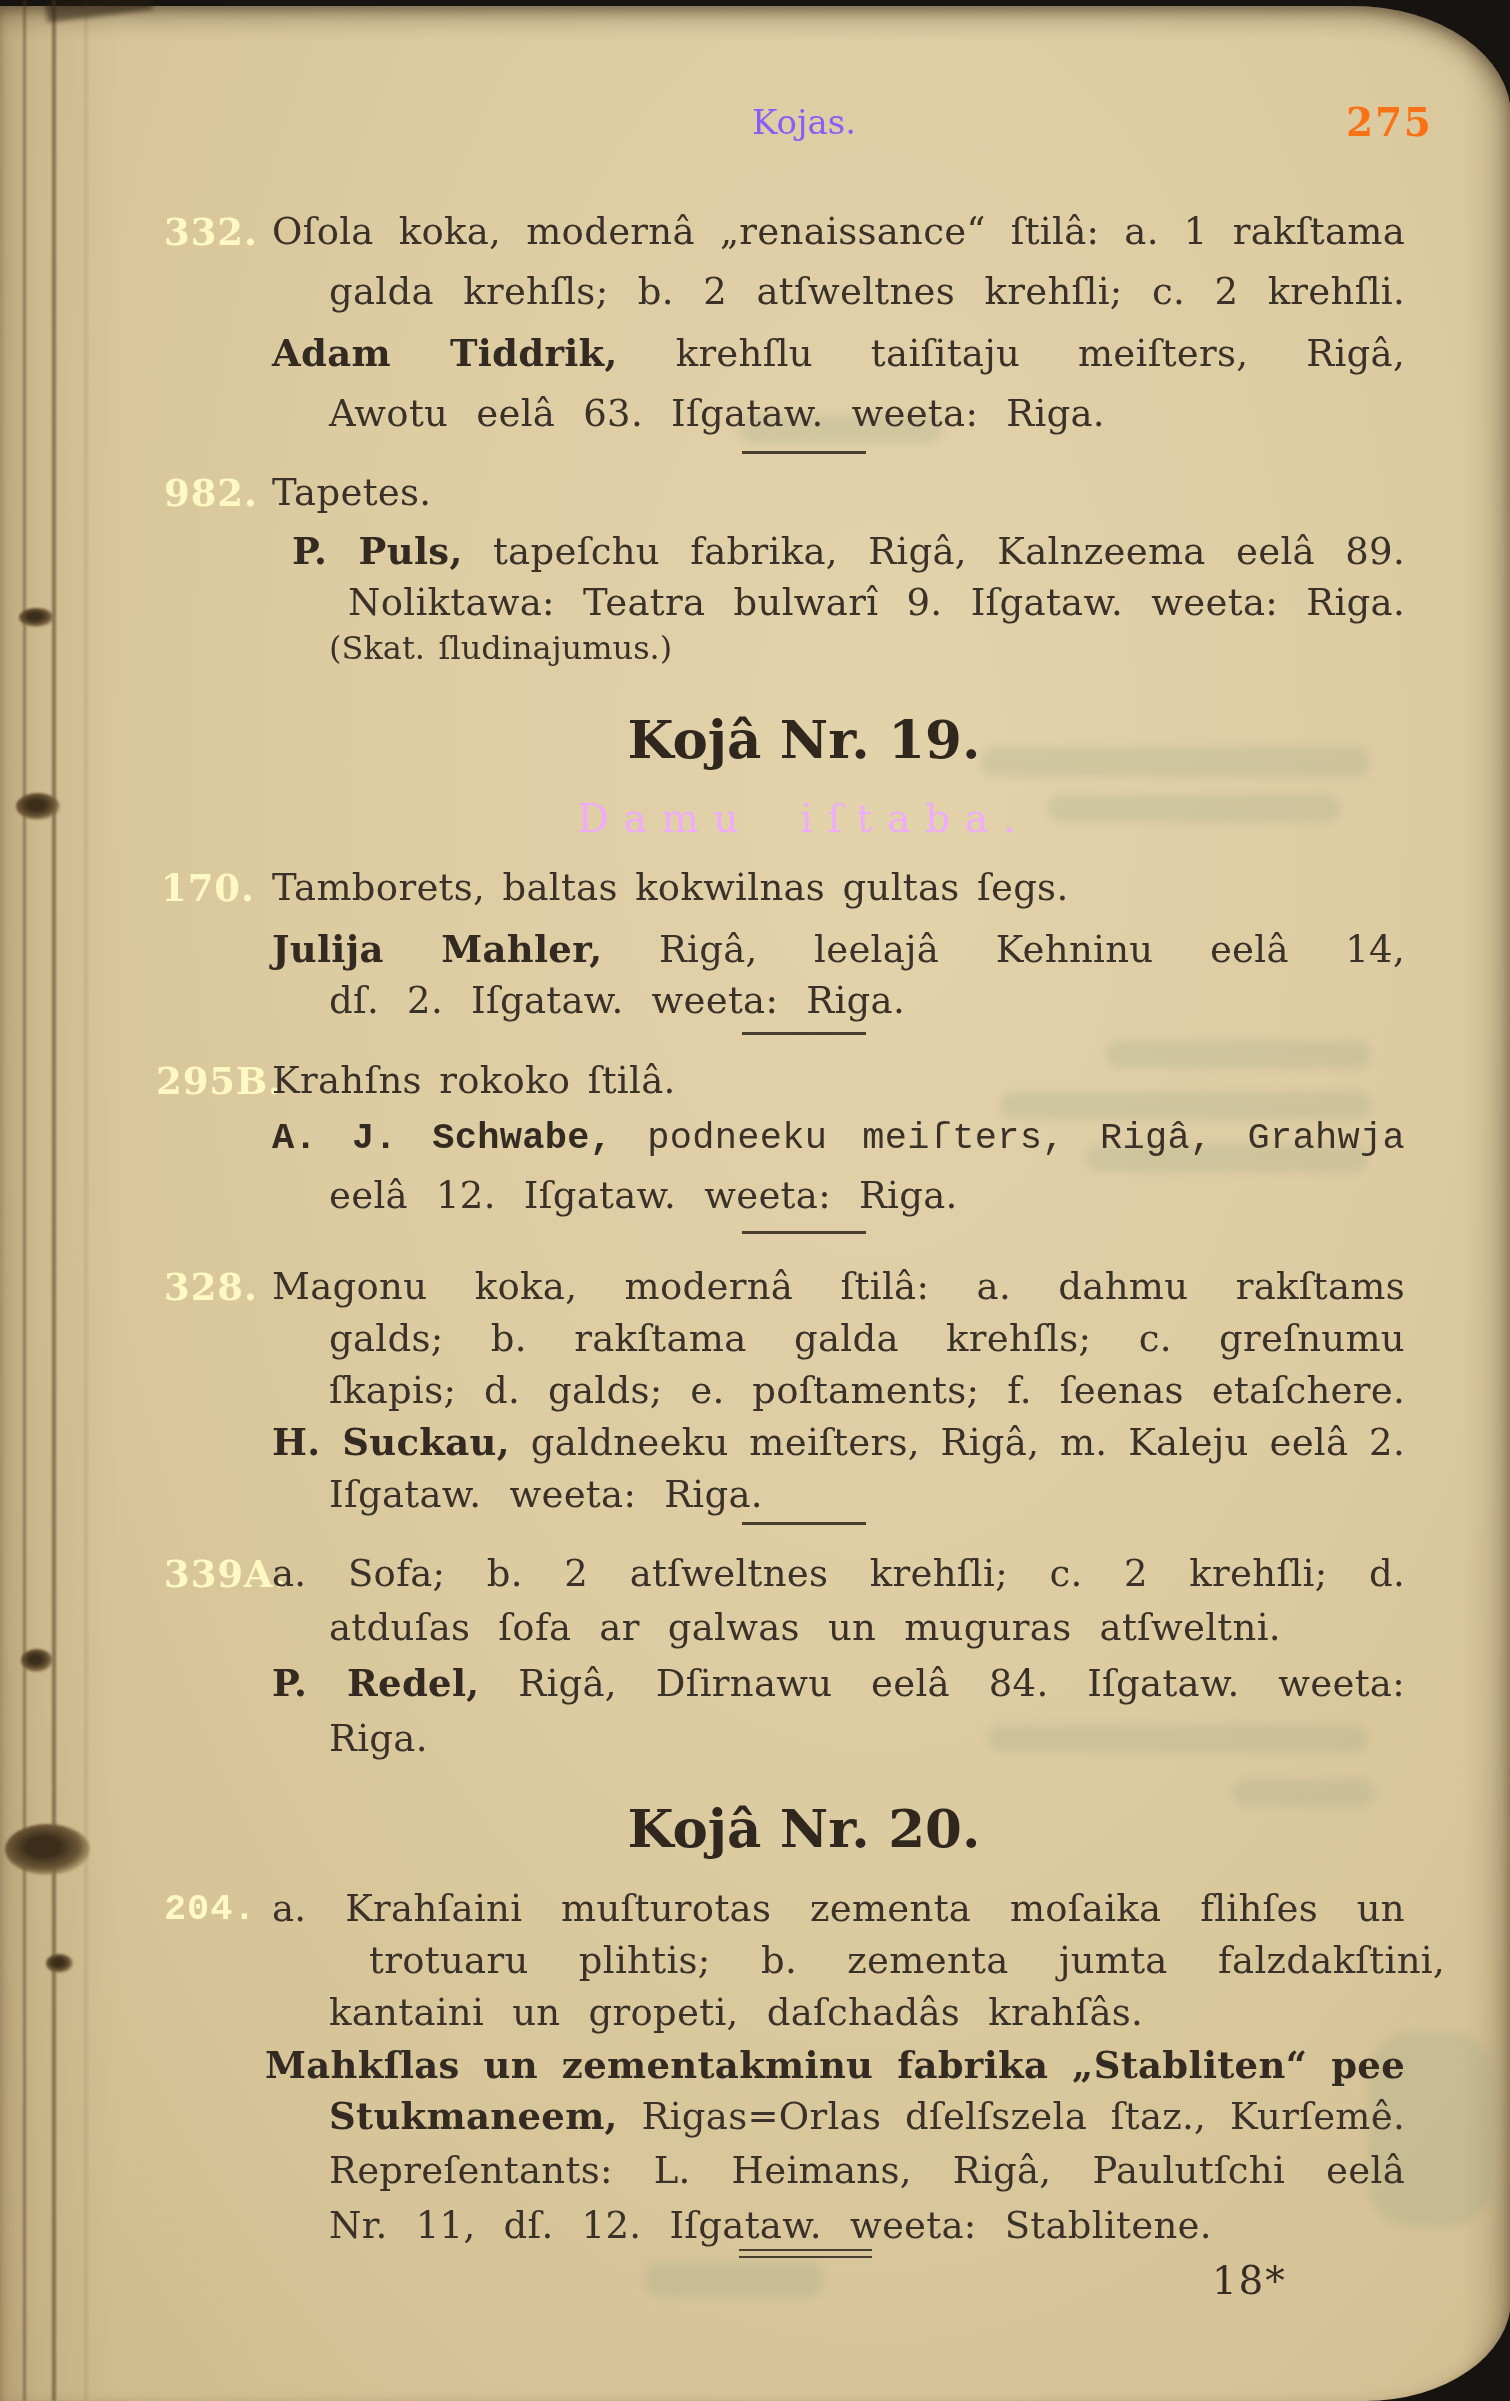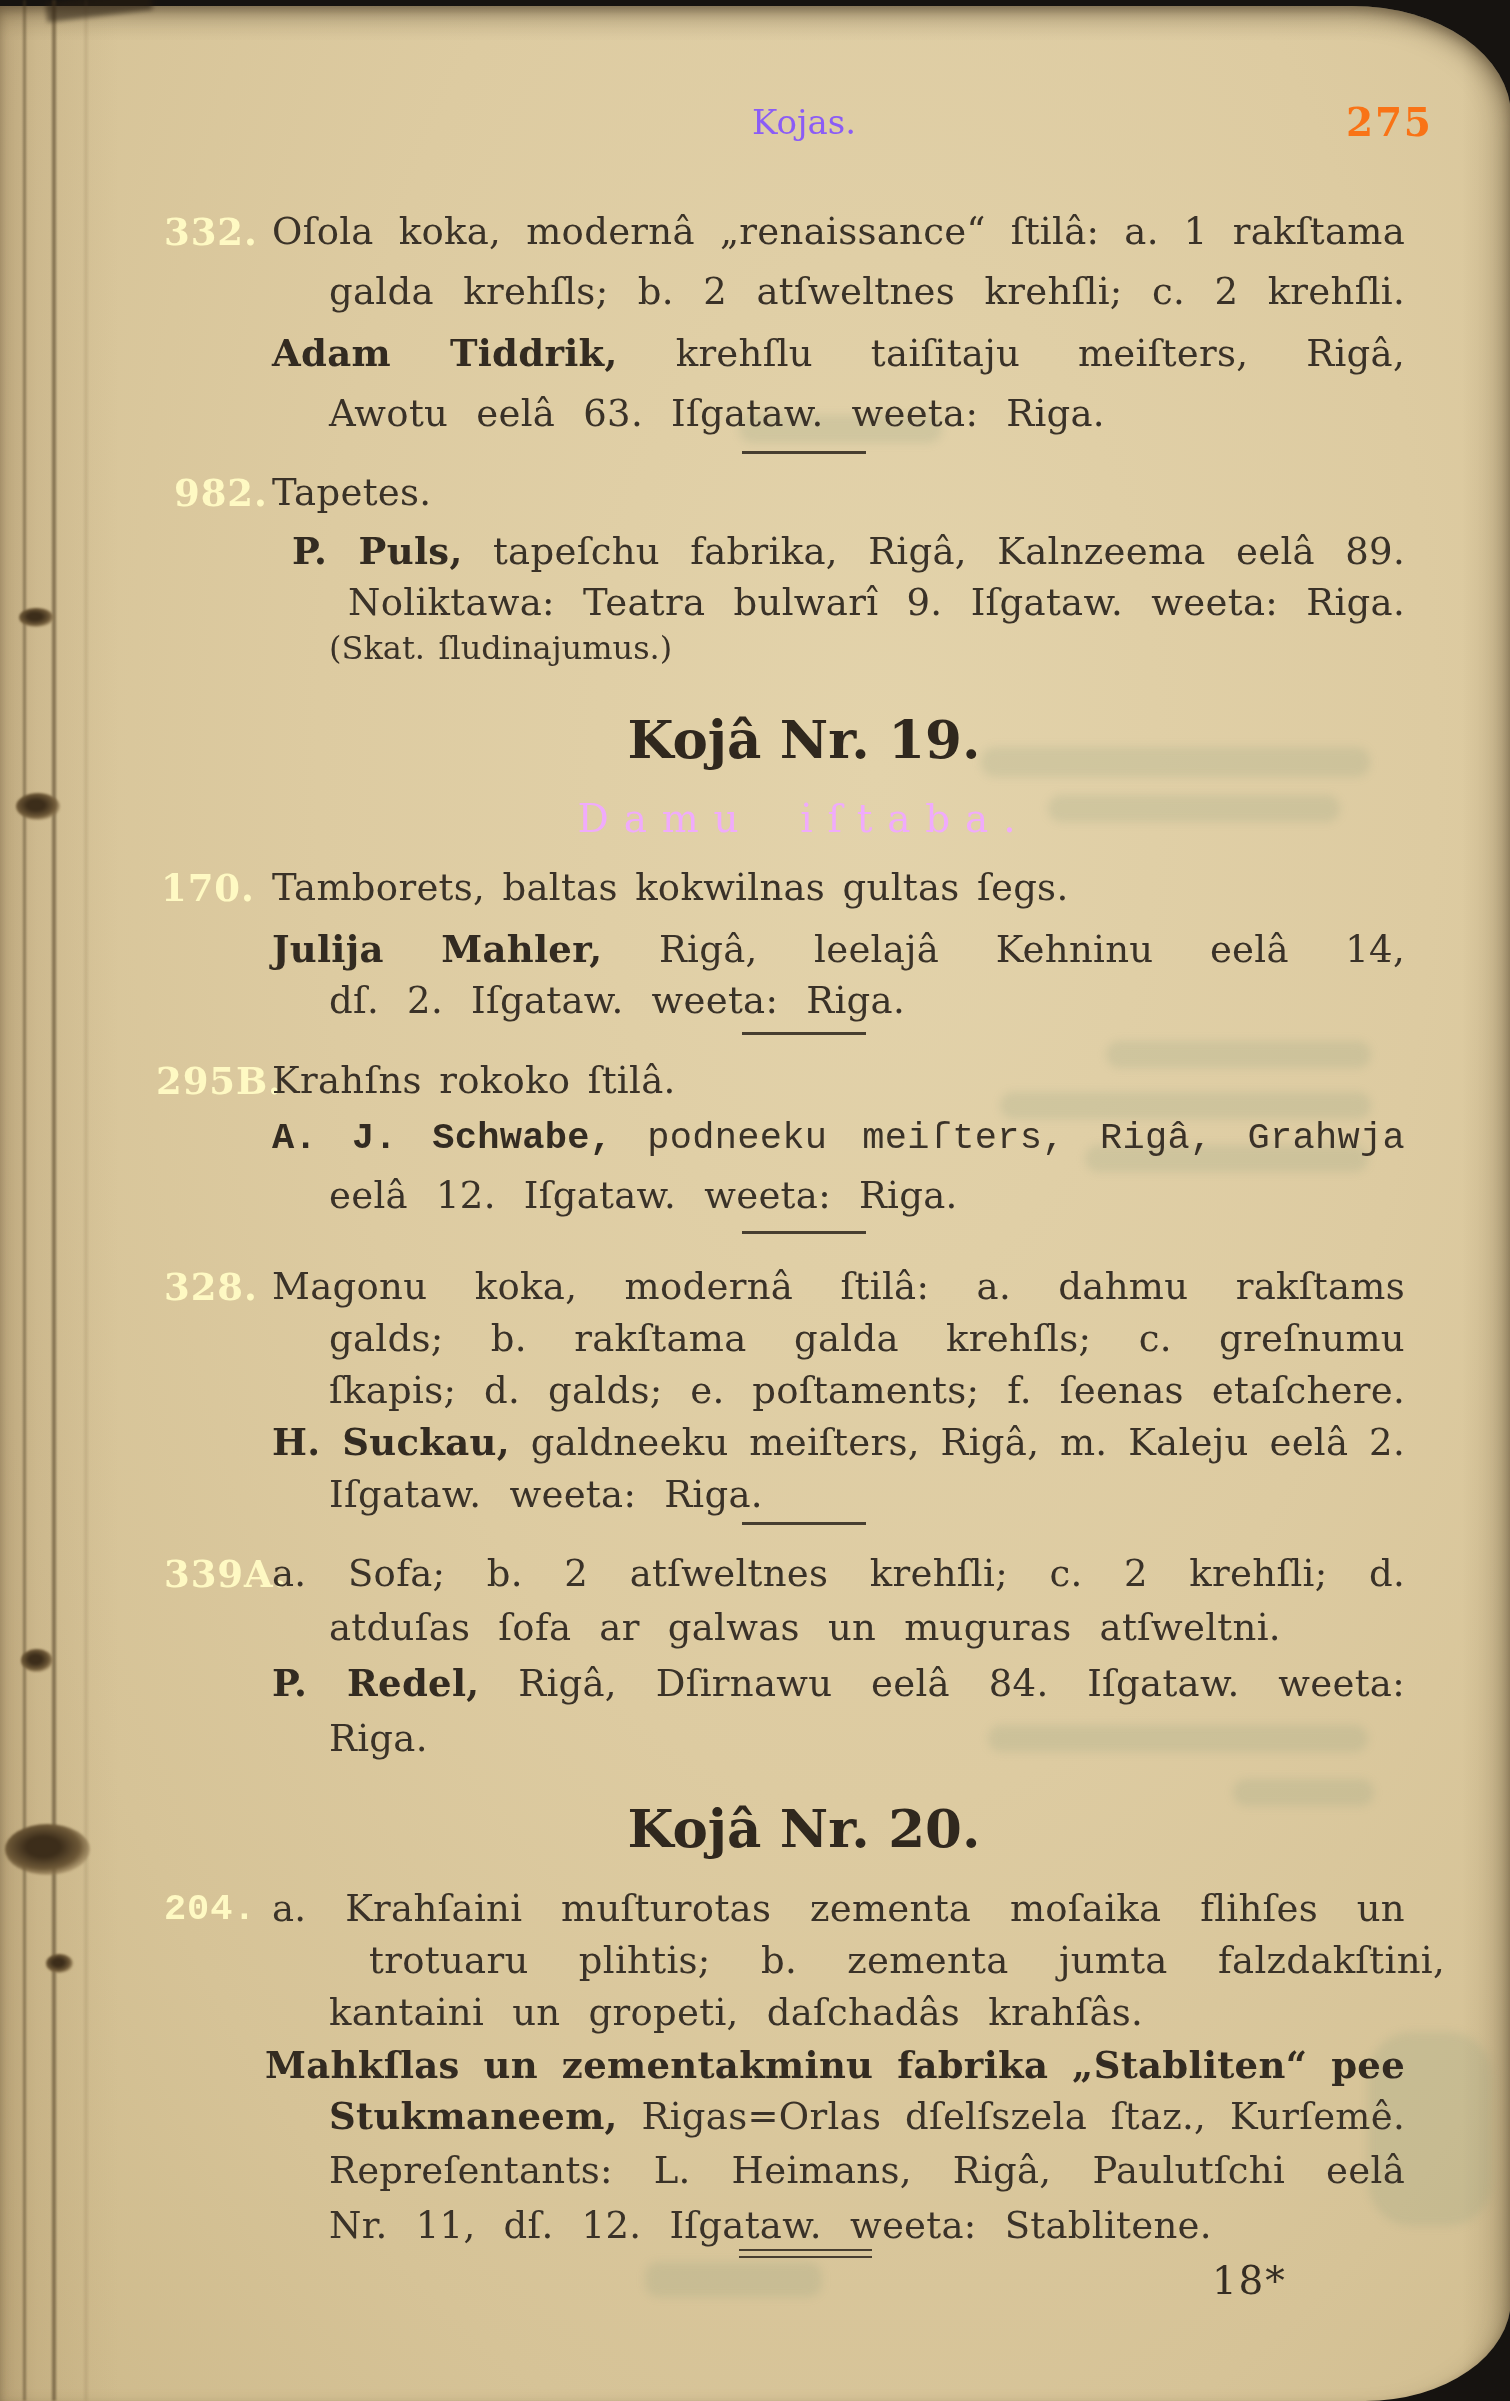--- a/index.html
+++ b/index.html
@@ -71,21 +71,21 @@
 <div class="pgnum">275</div>
 
 <div class="num" style="left:164px;top:209px;">332.</div>
 <div class="ln just" style="left:272px;top:209px;width:1133px;">Oſola koka, modernâ „renaissance“ ſtilâ: a. 1 rakſtama</div>
 <div class="ln just" style="left:329px;top:269px;width:1076px;">galda krehſls; b. 2 atſweltnes krehſli; c. 2 krehſli.</div>
 <div class="ln just" style="left:272px;top:330px;width:1133px;"><span class="b">Adam Tiddrik,</span> <span>krehſlu taiſitaju meiſters, Rigâ,</span></div>
 <div class="ln loose" style="left:329px;top:391px;">Awotu eelâ 63. Iſgataw. weeta: Riga.</div>
 
 <div class="sep" style="left:742px;top:451px;"></div>
 
-<div class="num" style="left:174px;top:470px;">982.</div>
+<div class="num" style="left:164px;top:470px;">982.</div>
 <div class="ln" style="left:272px;top:470px;">Tapetes.</div>
 <div class="ln just" style="left:292px;top:528px;width:1113px;"><span class="b">P. Puls,</span> <span>tapeſchu fabrika, Rigâ, Kalnzeema eelâ 89.</span></div>
 <div class="ln just" style="left:348px;top:580px;width:1057px;">Noliktawa: Teatra bulwarî 9. Iſgataw. weeta: Riga.</div>
 <div class="skat" style="left:329px;top:629px;width:1057px;">(Skat. ſludinajumus.)</div>
 
 <div class="h" style="top:710px;">Kojâ Nr. 19.</div>
 <div class="subh" style="top:796px;">Damu iſtaba.</div>
 
 <div class="num" style="left:161px;top:865px;">170.</div>
 <div class="ln" style="left:272px;top:865px;">Tamborets, baltas kokwilnas gultas ſegs.</div>

